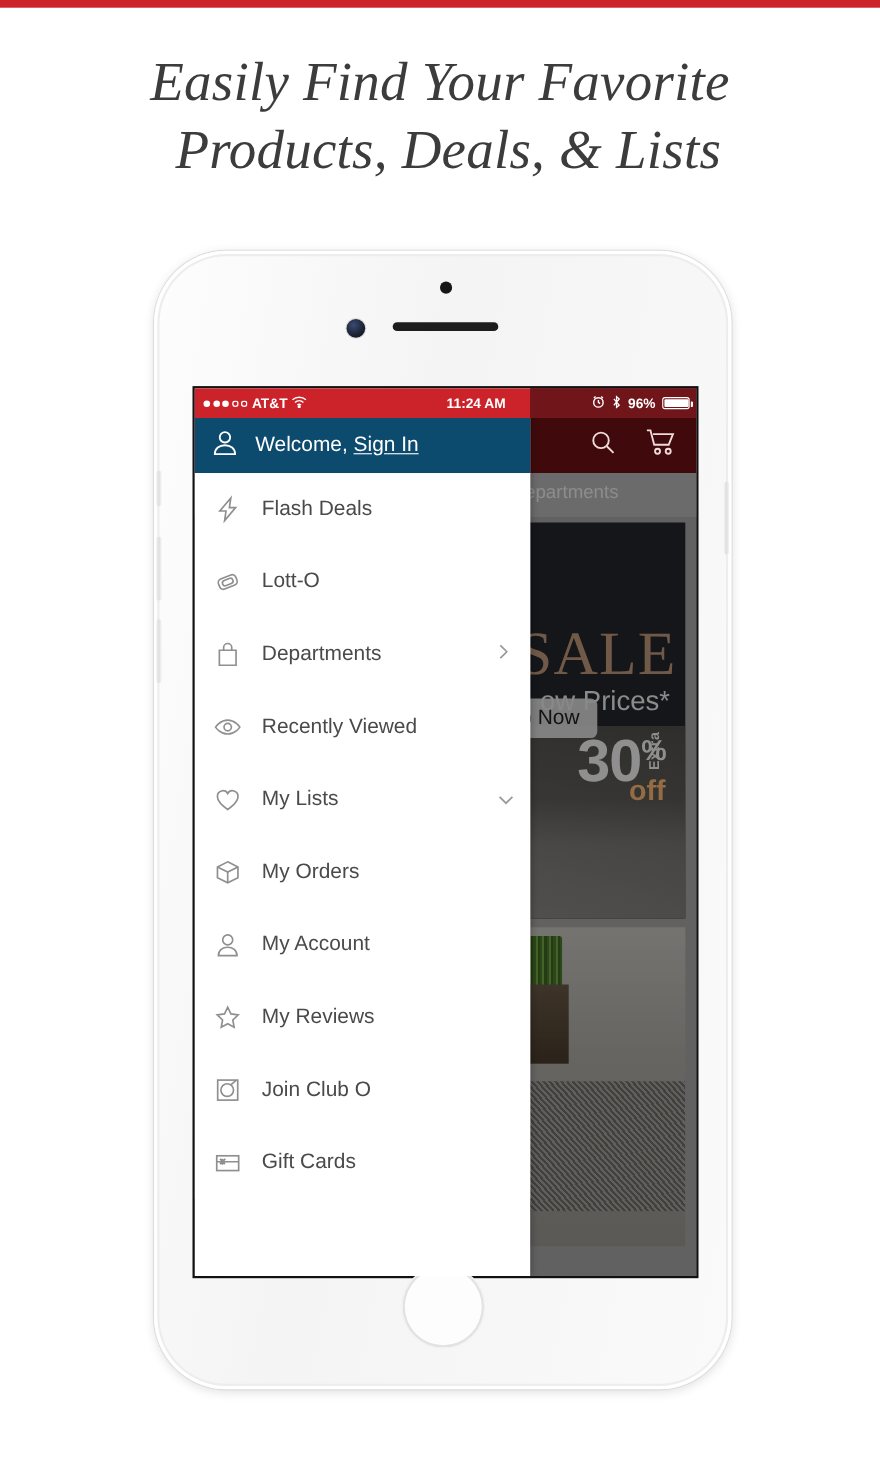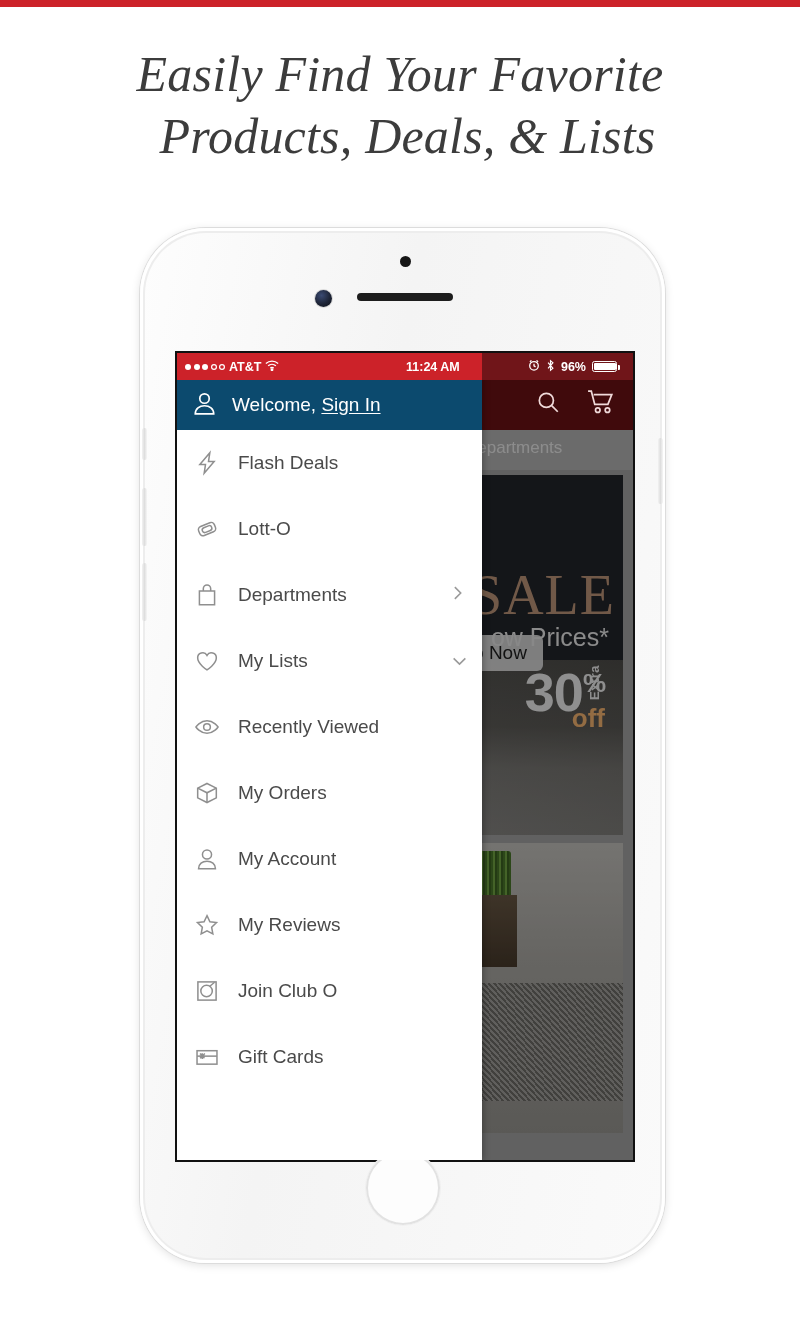--- a/index.html
+++ b/index.html
@@ -235,21 +235,21 @@
   .dot { width: 6px; height: 6px; border-radius: 50%; background: #fff; }
   .dot.hollow { background: transparent; box-shadow: inset 0 0 0 1.2px #fff; }
   .sb-time { position: absolute; left: 229px; white-space: nowrap; }
 
   
   .status-right {
     position: absolute; left: 305px; top: 0; width: 151px; height: 27px;
     background: #701519;
     color: #fff; font-size: 12.5px; font-weight: bold;
     display: flex; align-items: center; justify-content: flex-end;
-    gap: 6px; padding-right: 16px;
+    gap: 6px; padding-right: 6px;
     z-index: 9;
   }
   .batt {
     width: 25px; height: 11px; border: 1.4px solid #fff; border-radius: 2.5px;
     position: relative;
   }
   .batt::after {
     content: ''; position: absolute; right: -4px; top: 3px;
     width: 2px; height: 5px; background: #fff; border-radius: 0 1px 1px 0;
   }
@@ -447,44 +447,44 @@
               <span class="chev right">
                 <svg width="17" height="17" viewBox="0 0 16 16" fill="none" stroke="currentColor" stroke-width="1.5">
                     <path d="M5.5 2.5L11 8l-5.5 5.5"></path>
                   </svg>
               </span>
             </div>
 
             <div class="menu-item">
               <span class="menu-icon">
                 <svg width="26" height="26" viewBox="0 0 24 24" fill="none" stroke="currentColor" stroke-width="1.4">
+                  <path d="M1.8 12S5.6 6.2 12 6.2 22.2 12 22.2 12 18.4 17.8 12 17.8 1.8 12 1.8 12z"></path>
+                  <circle cx="12" cy="12" r="3.1"></circle>
+                </svg>
+              </span>
+              <span class="mlabel">Recently Viewed</span>
+            </div>
+
+            <div class="menu-item">
+              <span class="menu-icon">
+                <svg width="26" height="26" viewBox="0 0 24 24" fill="none" stroke="currentColor" stroke-width="1.4">
                   <path d="M12 20.2S3.4 14.8 3.4 9.3A4.6 4.6 0 0 1 12 6.8a4.6 4.6 0 0 1 8.6 2.5c0 5.5-8.6 10.9-8.6 10.9z"></path>
                 </svg>
               </span>
               <span class="mlabel">My Lists</span>
               <span class="chev down">
                 <svg width="17" height="17" viewBox="0 0 16 16" fill="none" stroke="currentColor" stroke-width="1.5">
                     <path d="M5.5 2.5L11 8l-5.5 5.5"></path>
                   </svg>
               </span>
             </div>
 
             <div class="menu-item">
               <span class="menu-icon">
                 <svg width="26" height="26" viewBox="0 0 24 24" fill="none" stroke="currentColor" stroke-width="1.4">
-                  <path d="M1.8 12S5.6 6.2 12 6.2 22.2 12 22.2 12 18.4 17.8 12 17.8 1.8 12 1.8 12z"></path>
-                  <circle cx="12" cy="12" r="3.1"></circle>
-                </svg>
-              </span>
-              <span class="mlabel">Recently Viewed</span>
-            </div>
-
-            <div class="menu-item">
-              <span class="menu-icon">
-                <svg width="26" height="26" viewBox="0 0 24 24" fill="none" stroke="currentColor" stroke-width="1.4">
                   <path d="M12 3.2l8.6 4.3v9L12 20.8 3.4 16.5v-9z"></path>
                     <path d="M3.4 7.5L12 11.8l8.6-4.3"></path>
                     <path d="M12 11.8v9"></path>
                 </svg>
               </span>
               <span class="mlabel">My Orders</span>
             </div>
 
             <div class="menu-item">
               <span class="menu-icon">

